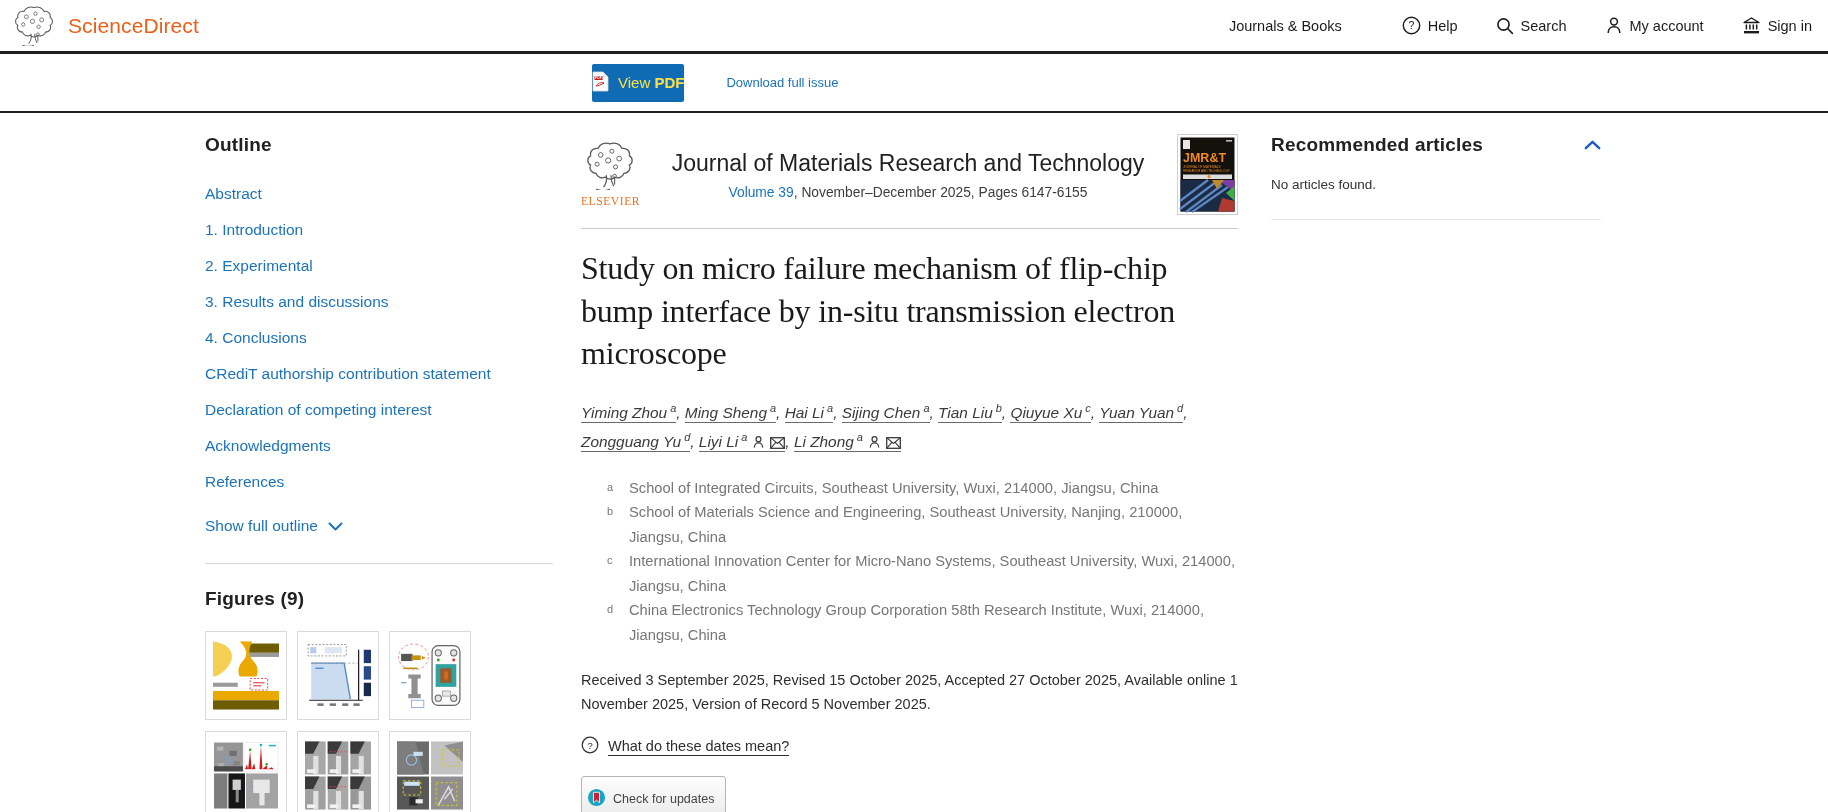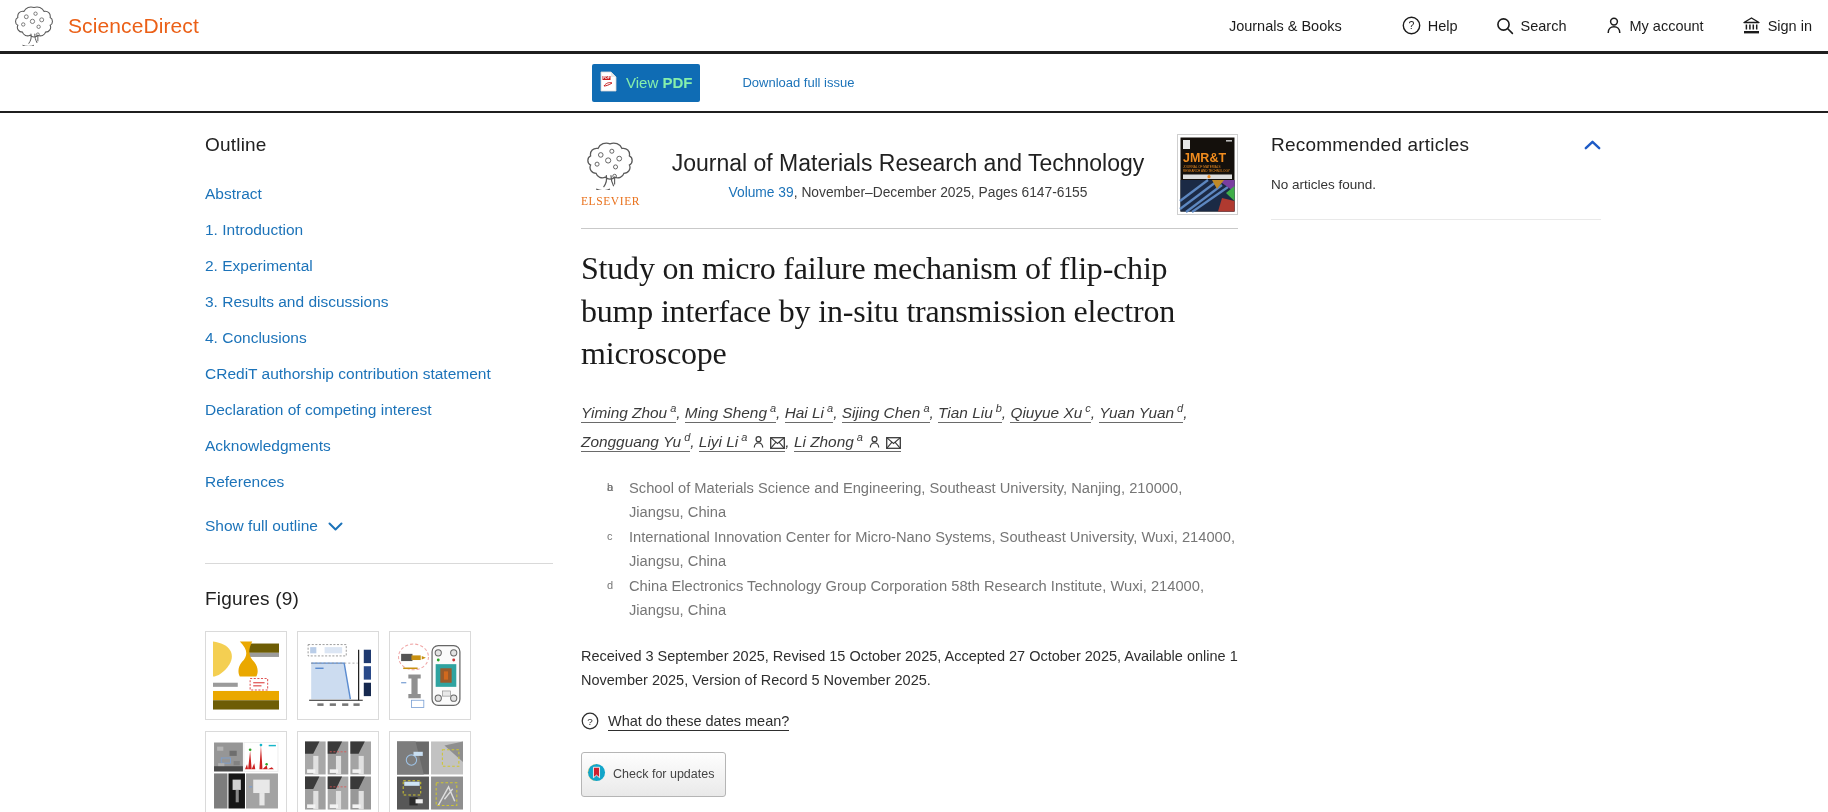--- a/index.html
+++ b/index.html
@@ -13,34 +13,34 @@
   .brand { display: flex; align-items: center; gap: 12px; }
   .brand-logo-sm svg { display: block; }
   .brand-name { color: #eb6017; font-size: 21px; letter-spacing: 0.1px; }
   .top-nav { display: flex; align-items: center; gap: 38px; }
   .nav-item { display: flex; align-items: center; gap: 7px; color: #1b1b1b; font-size: 14.5px; }
   .nav-item svg { display: block; }
   .nav-journals { margin-right: 22px; }
 
   
   .toolbar { height: 59px; border-bottom: 2px solid #1f1f1f; display: flex; align-items: center; background: #fff; }
-  .view-pdf-btn { margin-left: 592px; background: #0f6cb4; color: #86efac; border: none; border-radius: 2px;
-                  height: 38px; padding: 0 8px; font-size: 15px; display: flex; align-items: center; gap: 9px;
+  .view-pdf-btn { margin-left: 592px; background: #0f6cb4; color: #fde047; border: none; border-radius: 2px;
+                  height: 38px; padding: 0 0; font-size: 15px; display: flex; align-items: center; gap: 9px;
                   font-family: "Liberation Sans", sans-serif; cursor: pointer; }
   .view-pdf-btn b { font-weight: bold; }
   .download-link { margin-left: 42px; color: #1c73b9; font-size: 13px; }
 
   
   .col { position: absolute; }
   .col-left  { left: 205px; top: 134px; width: 348px; }
   .col-center{ left: 581px; top: 134px; width: 657px; }
   .col-right { left: 1271px; top: 134px; width: 330px; }
 
   
-  .side-heading { font-size: 19px; font-weight: 400; color: #212121; letter-spacing: 0.2px; }
+  .side-heading { font-size: 19px; font-weight: 700; color: #212121; letter-spacing: 0.2px; }
   .outline-list { list-style: none; margin-top: 29px; }
   .outline-list li { margin-bottom: 18px; line-height: 18px; }
   .outline-list a { color: #1c73b9; font-size: 15.5px; }
   .show-full-outline { display: flex; align-items: center; gap: 10px; color: #1c73b9; font-size: 15.5px; margin-top: 26px; }
   .left-divider { border: none; border-top: 1px solid #d9d9d9; margin: 28px 0 0; }
   .figures-heading { margin-top: 24px; }
   .fig-grid { margin-top: 21px; display: grid; grid-template-columns: repeat(3, 82px); column-gap: 10px; row-gap: 11px; }
   .thumb { width: 82px; height: 89px; border: 1px solid #dadada; background: #fff; padding: 7px; cursor: pointer; }
   .thumb svg { width: 100%; height: 100%; display: block; }
 
@@ -437,21 +437,21 @@
               <circle cx="9" cy="5.6" r="3.4" fill="none" stroke="#3b3b3b" stroke-width="1.7"></circle>
               <path d="M3.2 17c0-4 2.6-6.2 5.8-6.2s5.8 2.2 5.8 6.2" fill="none" stroke="#3b3b3b" stroke-width="1.7"></path>
             </svg></span><span><svg width="15" height="12" viewBox="0 0 15 12">
               <rect x="0.7" y="0.7" width="13.6" height="10.6" fill="none" stroke="#3b3b3b" stroke-width="1.3"></rect>
               <path d="M0.7 0.7 L7.5 6.5 L14.3 0.7 M0.7 11.3 L5.8 5.4 M14.3 11.3 L9.2 5.4" fill="none" stroke="#3b3b3b" stroke-width="1.1"></path>
             </svg></span></a></span>
     </div>
 
   <ul class="affiliations">
 
-      <li><sup>a</sup></li>
+      <li><sup>a</sup><span>School of Integrated Circuits, Southeast University, Wuxi, 214000, Jiangsu, China</span></li>
 
       <li><sup>b</sup><span>School of Materials Science and Engineering, Southeast University, Nanjing, 210000, Jiangsu, China</span></li>
 
       <li><sup>c</sup><span>International Innovation Center for Micro-Nano Systems, Southeast University, Wuxi, 214000, Jiangsu, China</span></li>
 
       <li><sup>d</sup><span>China Electronics Technology Group Corporation 58th Research Institute, Wuxi, 214000, Jiangsu, China</span></li>
     </ul>
 
   <p class="dates">Received 3 September 2025, Revised 15 October 2025, Accepted 27 October 2025, Available online 1 November 2025, Version of Record 5 November 2025.</p>
 

